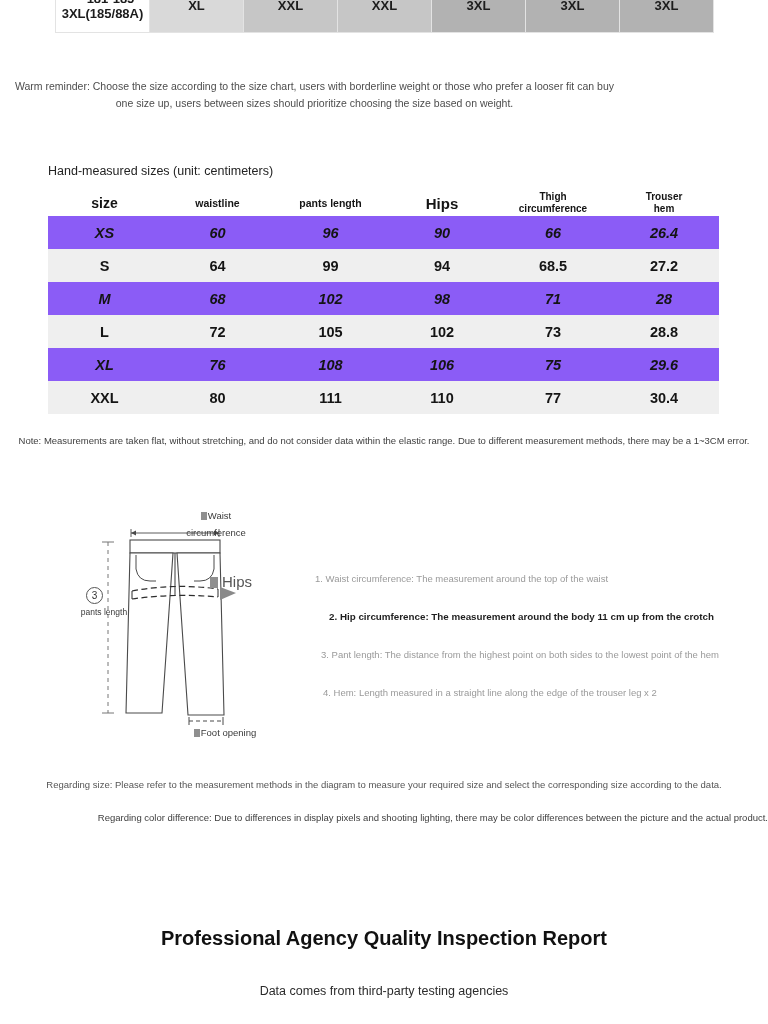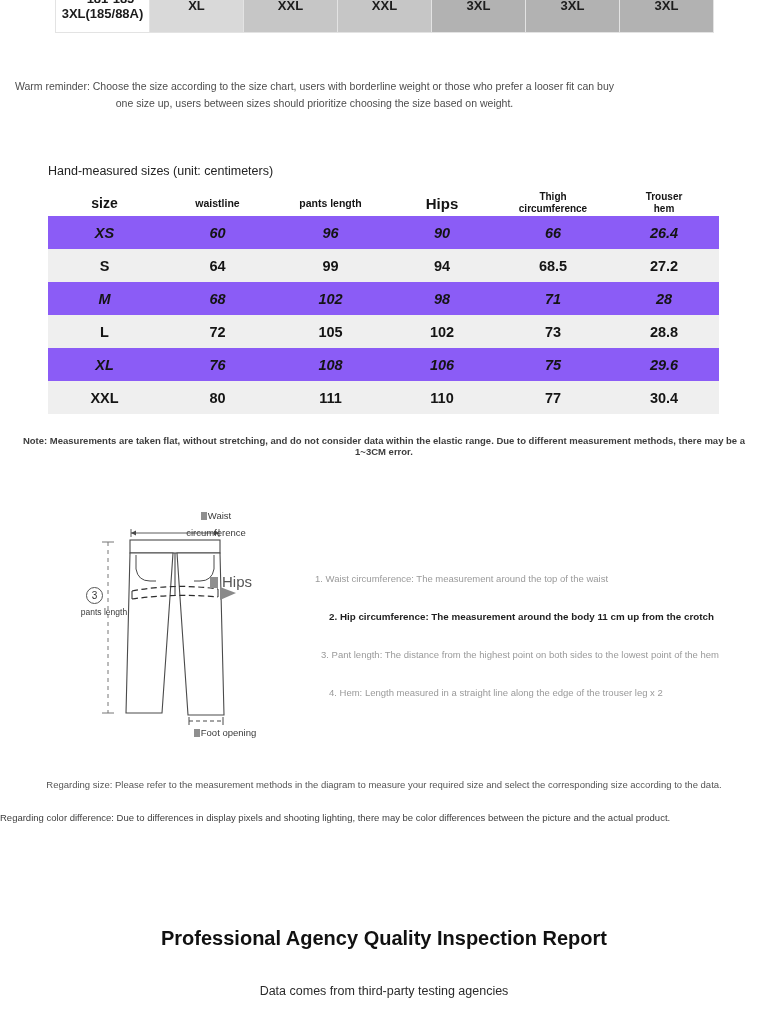--- a/index.html
+++ b/index.html
@@ -80,21 +80,20 @@
   .th-hips   { font-size: 15px; }
   .th-two    { font-size: 10px; line-height: 12px; font-weight: bold; }
 
   
   .meas-note {
     position: absolute; left: 0; top: 435px; width: 768px;
     text-align: center;
     font-size: 9.5px;
     color: #3d3d3d;
     padding: 0 16px;
-    font-weight: bold;
   }
 
   
   .diagram {
     position: absolute; left: 70px; top: 495px;
     width: 230px; height: 260px;
   }
   .diagram svg { display: block; }
 
   .dlabel {
@@ -143,30 +142,30 @@
     white-space: nowrap;
   }
   .instr.i1 { margin-left: 0px; }
   .instr.i2 {
     margin-left: 14px;
     color: #1f1f1f;
     font-weight: bold;
     font-size: 9.8px;
   }
   .instr.i3 { margin-left: 6px; }
-  .instr.i4 { margin-left: 14px; margin-bottom: 0; }
+  .instr.i4 { margin-left: 8px; margin-bottom: 0; }
 
   
   .p-size {
     position: absolute; left: 0; top: 779px; width: 768px;
     text-align: center; font-size: 9.5px; color: #555555;
   }
   .p-color {
     position: absolute; left: 0; top: 812px; width: 768px;
-    text-align: left; font-size: 9.5px; color: #3d3d3d;
+    text-align: right; font-size: 9.5px; color: #3d3d3d;
   }
 
   
   .report-title {
     position: absolute; left: 0; top: 927px; width: 768px;
     text-align: center;
     font-size: 20px; font-weight: bold; color: #111111;
   }
   .report-sub {
     position: absolute; left: 0; top: 984px; width: 768px;

